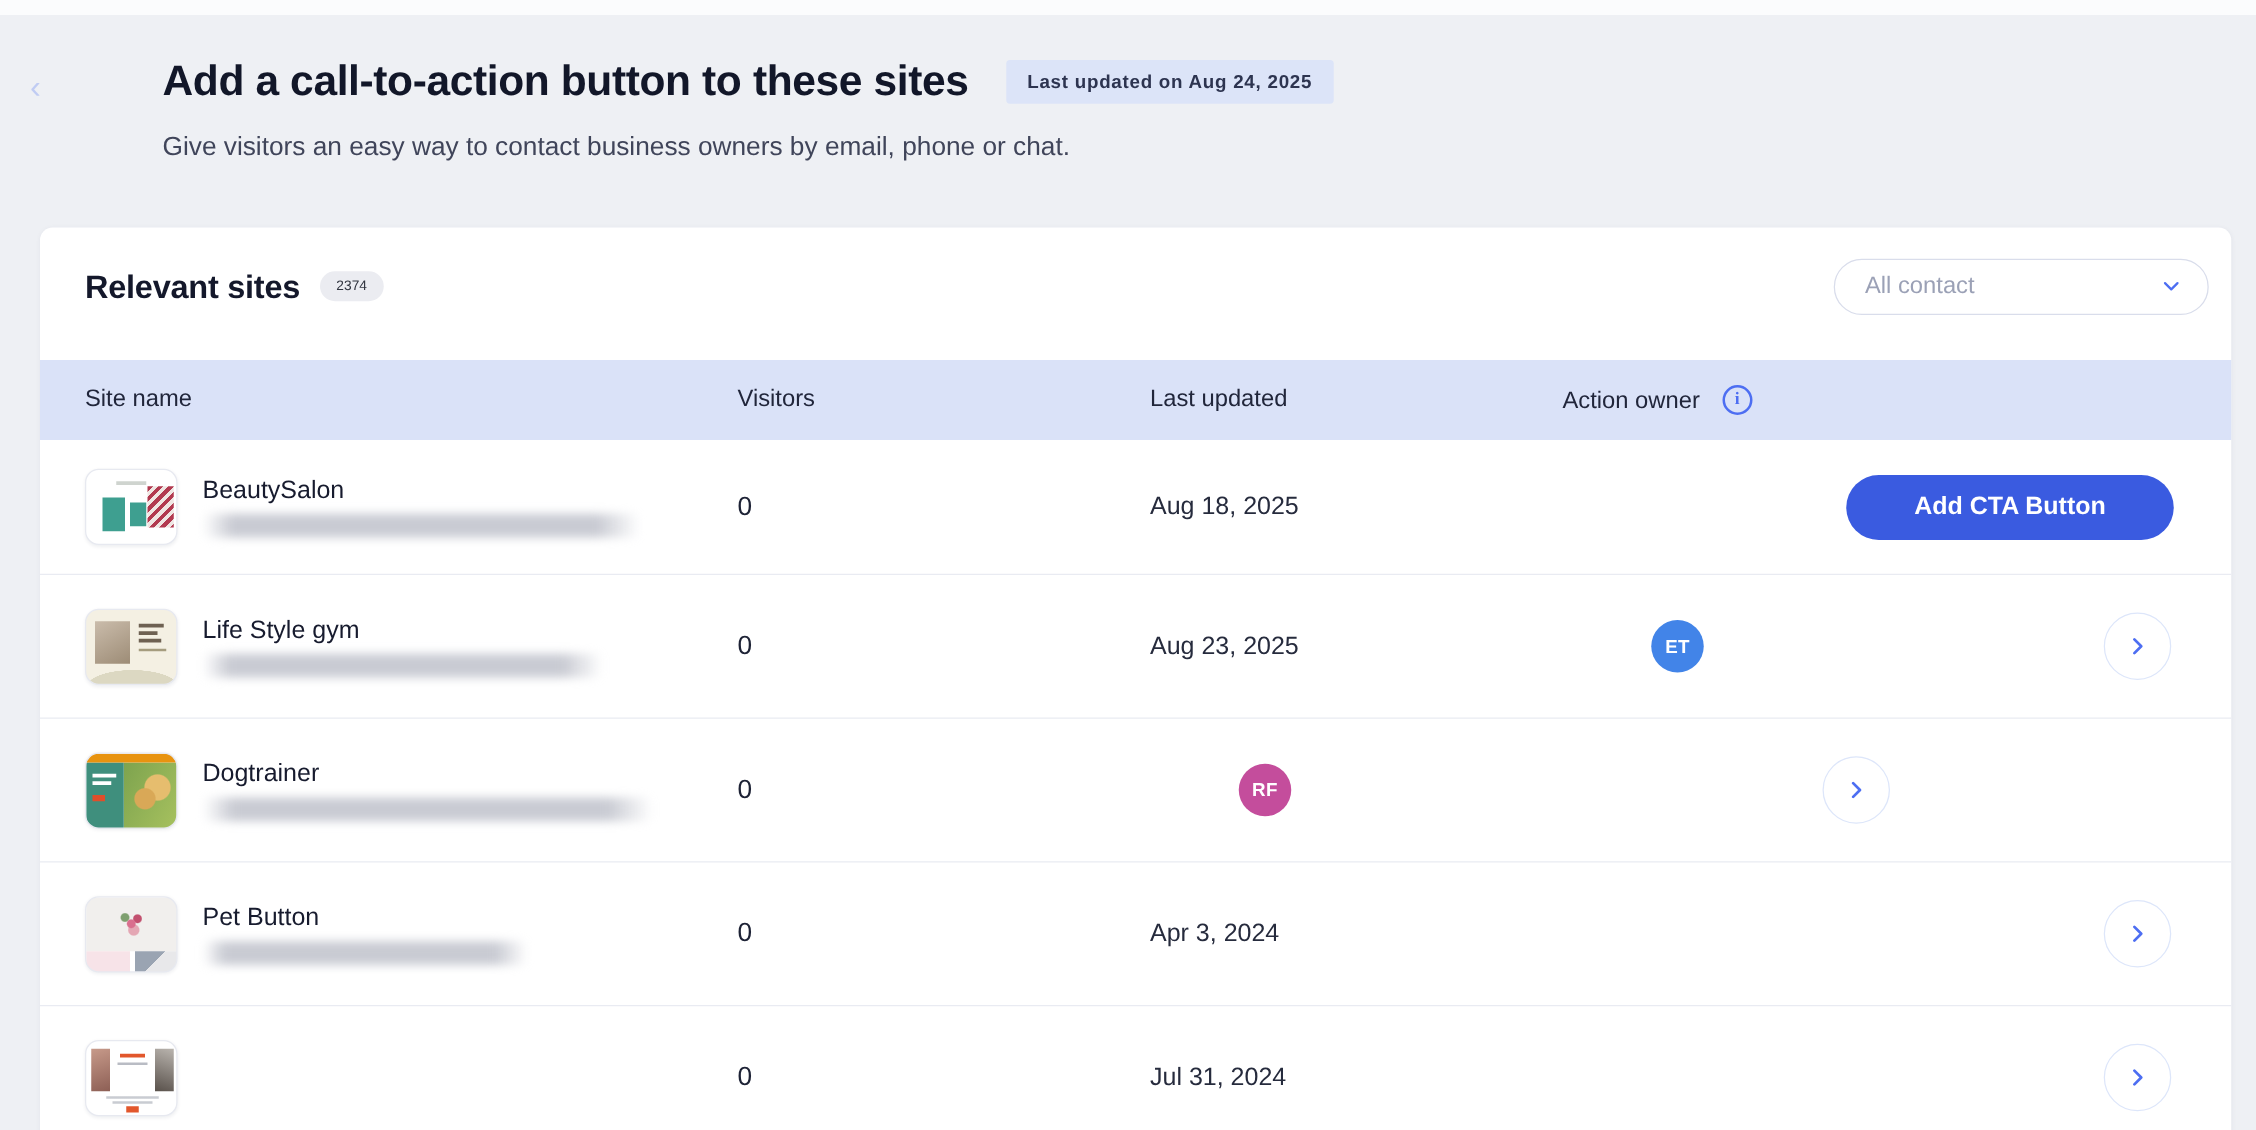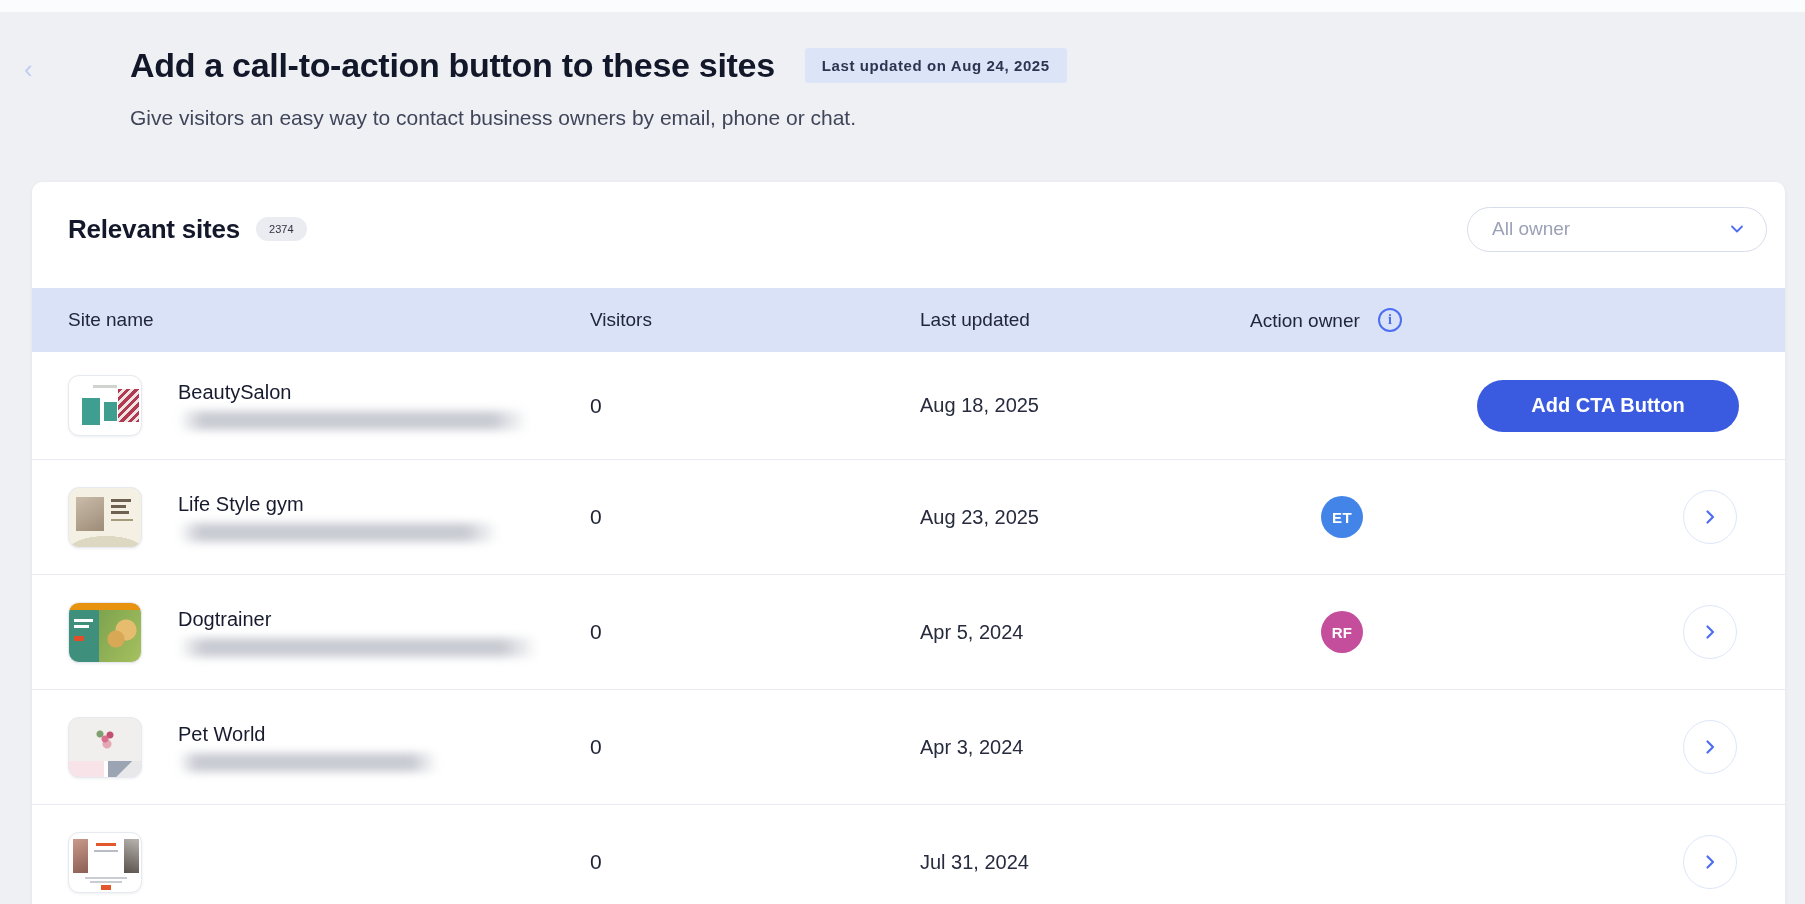--- a/index.html
+++ b/index.html
@@ -68,21 +68,21 @@
   .info-circle {
     width:24px; height:24px; border:2px solid var(--accent-blue,#4d6ef2);
     border-radius:50%; display:flex; align-items:center; justify-content:center;
     color:var(--accent-blue,#4d6ef2); font-size:14px; font-weight:700;
     font-family:"Liberation Serif", serif; cursor:pointer;
   }
 
   .row { height:115px; border-bottom:1px solid #e9ebf2; }
   .row:first-child { height:108px; }
 
-  .site-cell { display:flex; align-items:center; gap:36px; }
+  .site-cell { display:flex; align-items:center; gap:20px; }
   .thumb {
     width:74px; height:61px; flex:0 0 74px;
     border:1px solid #e7e9f0; border-radius:11px;
     box-shadow:0 1px 3px rgba(20,30,60,0.07);
     background:#fff; overflow:hidden;
   }
   .site-name { font-size:20px; font-weight:500; color:#171b2e; }
   .site-url-blur {
     height:19px; margin-top:7px; border-radius:6px;
     background: linear-gradient(90deg, rgba(201,203,211,0) 0%, #c9cbd3 7%, #c9cbd3 90%, rgba(201,203,211,0) 100%);
@@ -177,21 +177,21 @@
   <div class="page-subtitle">Give visitors an easy way to contact business owners by email, phone or chat.</div>
 </div>
 
 <div class="card">
 
   <div class="card-header">
     <span class="panel-heading">Relevant sites</span>
     <span class="count-pill">2374</span>
     <span class="spacer"></span>
     <div class="owner-filter">
-      <span class="owner-filter-label">All owner</span>
+      <span class="owner-filter-label">All contact</span>
       <span style="display:flex;">
         <svg width="18" height="18" viewBox="0 0 18 18">
             <path d="M4 6.5 L9 11.5 L14 6.5" fill="none" stroke="#4d6ef2" stroke-width="1.8" stroke-linecap="round" stroke-linejoin="round"></path>
           </svg>
       </span>
     </div>
   </div>
 
   <div class="table-header grid-cols">
     <div>Site name</div>
@@ -247,39 +247,38 @@
   </div>
       <div class="row grid-cols">
     <div class="site-cell">
       <div class="thumb art-dogtrainer-preview"></div>
       <div class="site-text">
         <div class="site-name">Dogtrainer</div>
         <div class="site-url-blur"></div>
       </div>
     </div>
     <div class="visitors-cell">0</div>
-    <div class="updated-cell">Apr 5, 2024</div>
     <div class="owner-cell">
       <span class="avatar" style="background: rgb(196, 77, 156);">RF</span>
     </div>
     <div class="action-cell">
           <button class="chevron-button">
             <span style="display:flex;">
               <svg width="18" height="18" viewBox="0 0 18 18">
                 <path d="M6.5 3.5 L12 9 L6.5 14.5" fill="none" stroke="#4d6ef2" stroke-width="2.2" stroke-linecap="round" stroke-linejoin="round"></path>
               </svg>
             </span>
           </button>
         </div>
   </div>
       <div class="row grid-cols">
     <div class="site-cell">
       <div class="thumb art-pet-salon-preview"></div>
       <div class="site-text">
-        <div class="site-name">Pet World</div>
+        <div class="site-name">Pet Button</div>
         <div class="site-url-blur"></div>
       </div>
     </div>
     <div class="visitors-cell">0</div>
     <div class="updated-cell">Apr 3, 2024</div>
     <div class="owner-cell">
       
     </div>
     <div class="action-cell">
           <button class="chevron-button">

